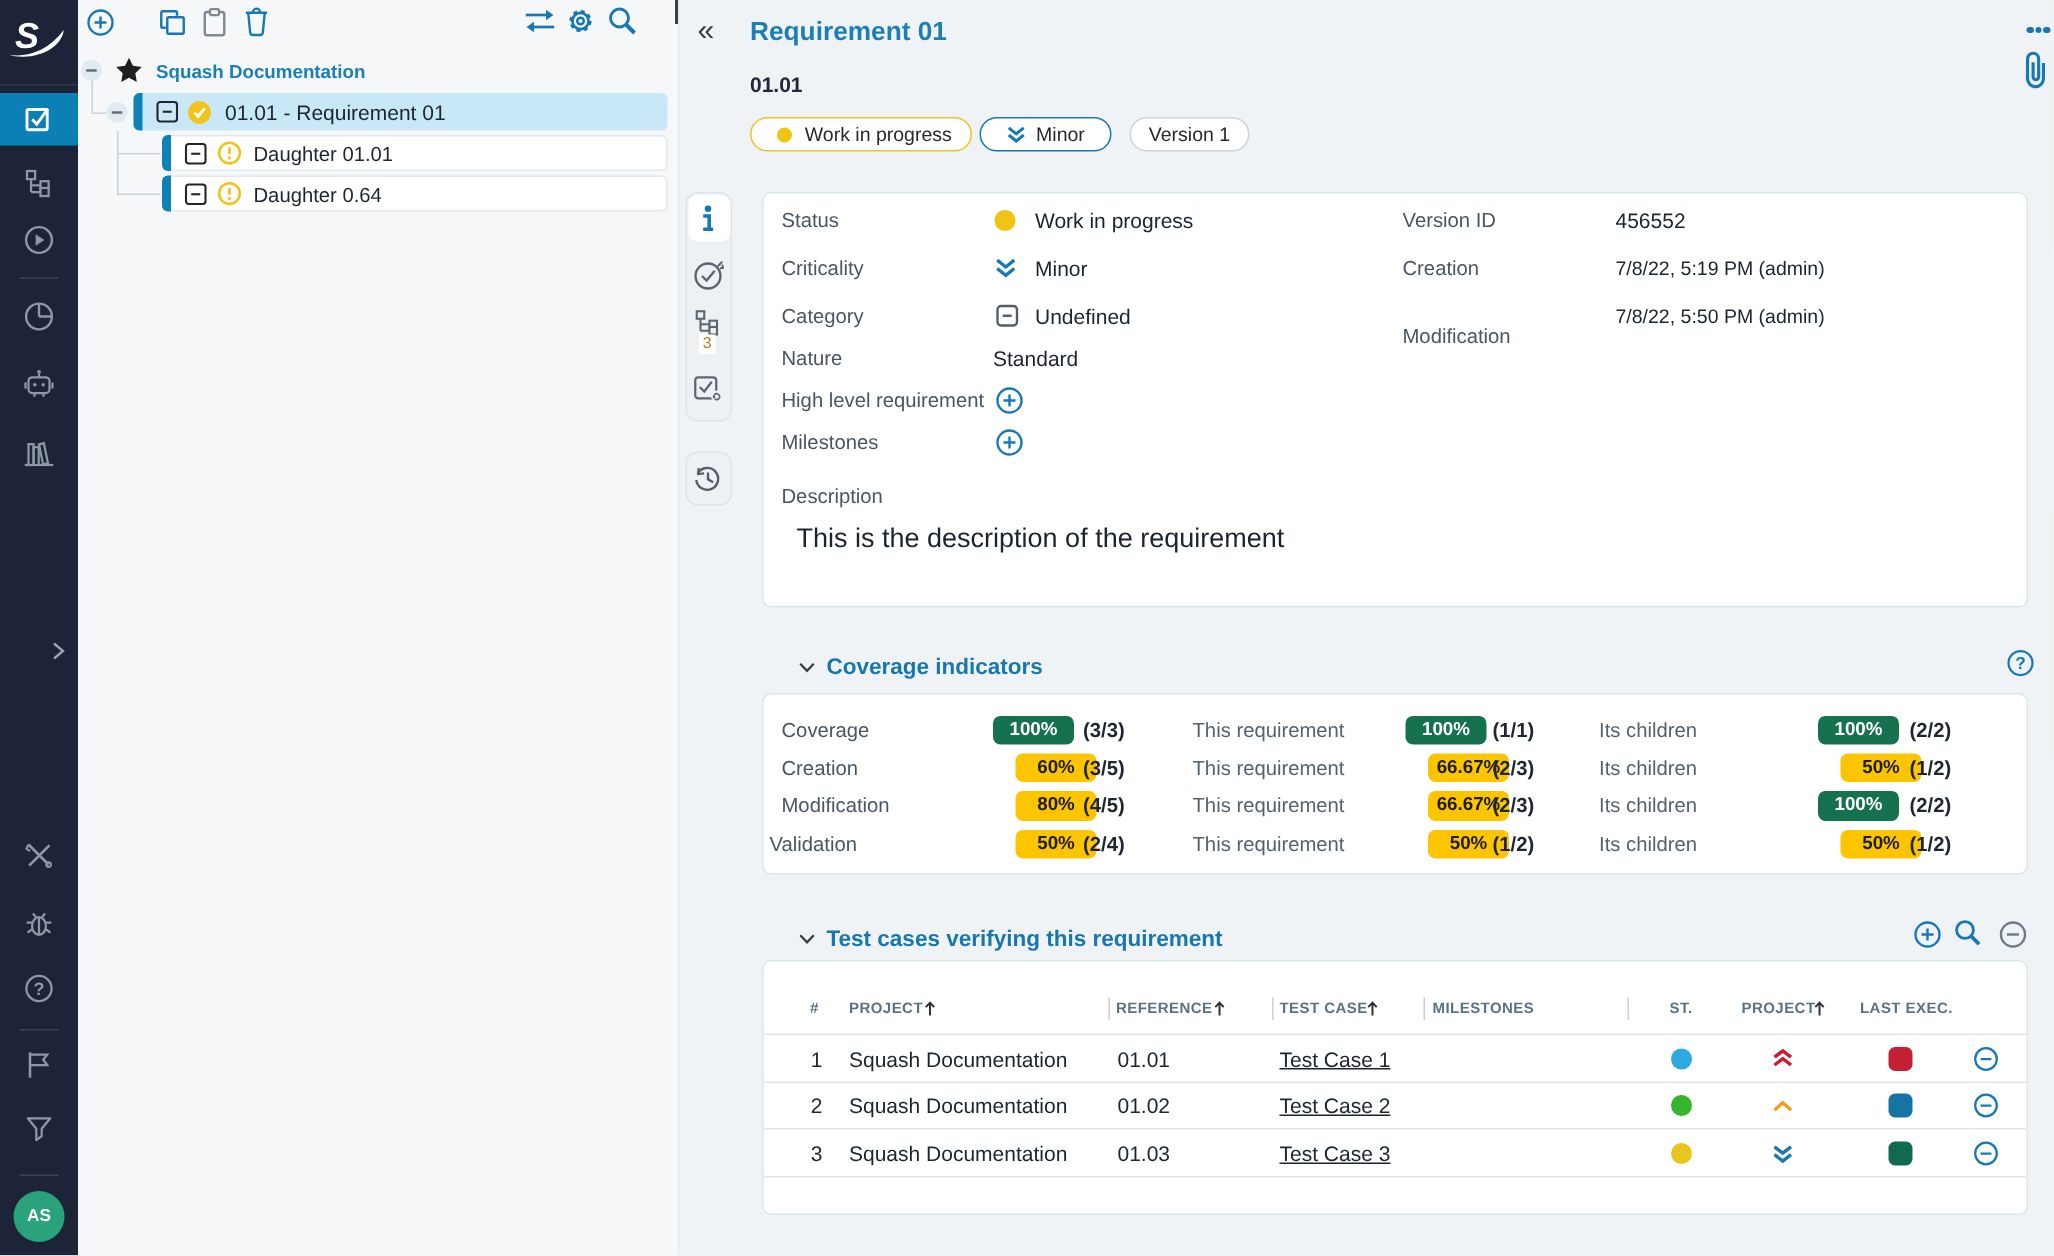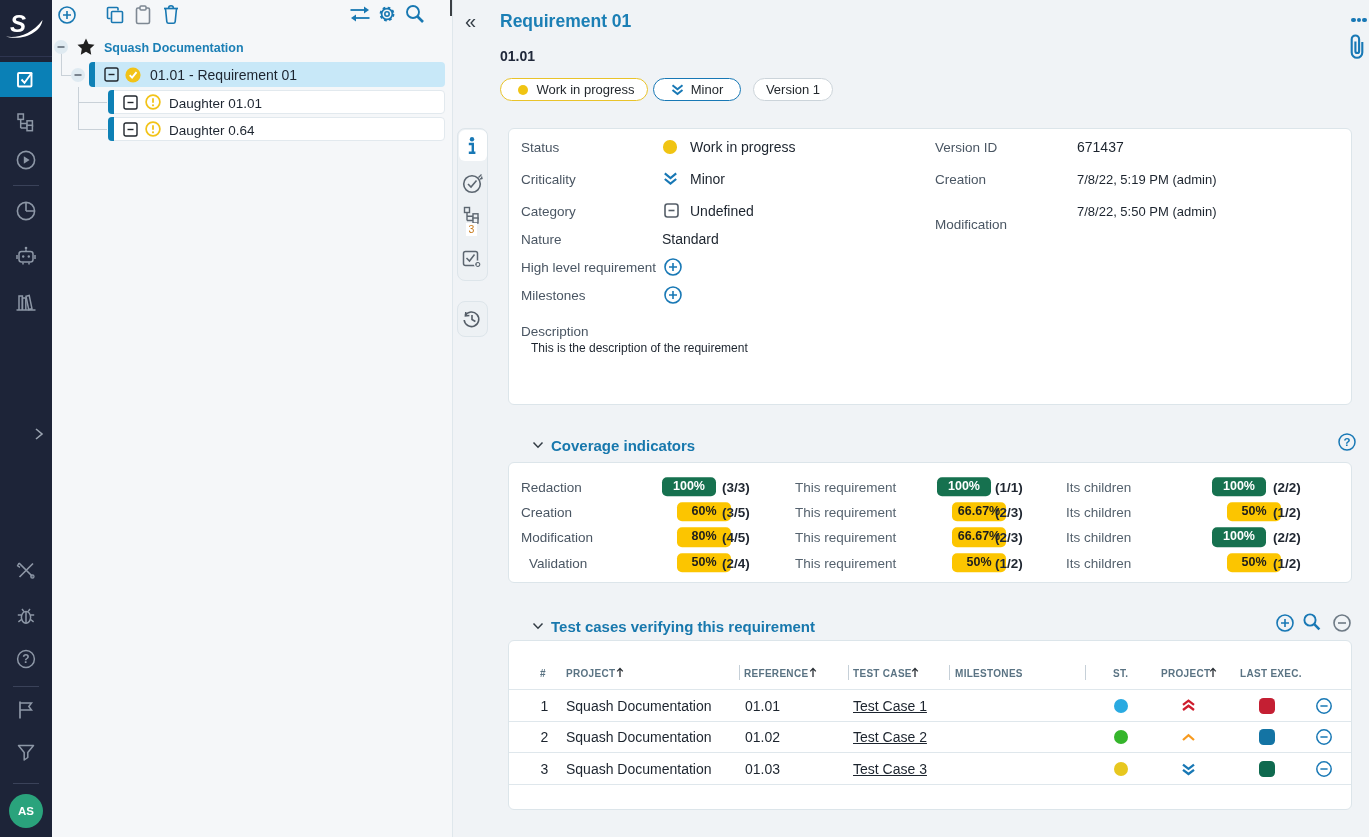--- a/index.html
+++ b/index.html
@@ -299,39 +299,39 @@
    <circle cx="9" cy="9" r="8" fill="none" stroke="#1878b5" stroke-width="1.6"></circle>
    <path d="M9 5 V13 M5 9 H13" stroke="#1878b5" stroke-width="1.6"></path>
  </svg>
  <svg width="18" height="18" style="left:211px;top:285.5px" viewBox="0 0 18 18">
    <circle cx="9" cy="9" r="8" fill="none" stroke="#1878b5" stroke-width="1.6"></circle>
    <path d="M9 5 V13 M5 9 H13" stroke="#1878b5" stroke-width="1.6"></path>
  </svg>
  <div class="lbl" style="left:482px;top:146.5px">Version ID</div>
  <div class="lbl" style="left:482px;top:179px">Creation</div>
  <div class="lbl" style="left:482px;top:224px">Modification</div>
- <div class="val" style="left:624px;top:146.5px">671437</div>
+ <div class="val" style="left:624px;top:146.5px">456552</div>
  <div class="val" style="left:624px;top:179px;font-size:13px">7/8/22, 5:19 PM (admin)</div>
  <div class="val" style="left:624px;top:210.5px;font-size:13px">7/8/22, 5:50 PM (admin)</div>
  <div class="lbl" style="left:68px;top:331px">Description</div>
- <div class="val" style="left:78px;top:348px;font-size:12px">This is the description of the requirement</div>
+ <div class="val" style="left:78px;top:359px;font-size:18px">This is the description of the requirement</div>
 
  <svg width="12" height="8" style="left:79px;top:441px" viewBox="0 0 12 8">
    <path d="M1.5 1.5 L6 6.2 L10.5 1.5" fill="none" stroke="#333c45" stroke-width="1.5"></path>
  </svg>
  <div class="sect" style="left:98px;top:445px">Coverage indicators</div>
  <svg width="18" height="18" style="left:885px;top:432.5px" viewBox="0 0 18 18">
    <circle cx="9" cy="9" r="8" fill="none" stroke="#1878b5" stroke-width="1.5"></circle>
    <text x="9" y="13.2" font-size="11.5" font-weight="bold" fill="#1878b5" text-anchor="middle" font-family="Liberation Sans">?</text>
  </svg>
  <div class="card" style="left:55px;top:462px;width:844px;height:121px"></div>
- <div class="lbl" style="left:68px;top:486.5px">Redaction</div>
+ <div class="lbl" style="left:68px;top:486.5px">Coverage</div>
  <div class="lbl" style="left:68px;top:511.5px">Creation</div>
  <div class="lbl" style="left:68px;top:537px">Modification</div>
- <div class="lbl" style="left:76px;top:562.5px">Validation</div>
+ <div class="lbl" style="left:60px;top:562.5px">Validation</div>
  <div class="cb g" style="left:209px;top:486.5px">100%</div>
       <div class="cnt" style="left:269px;top:486.5px">(3/3)</div>
  <div class="cb y" style="left:209px;top:511.5px">60%</div>
       <div class="cnt" style="left:269px;top:511.5px">(3/5)</div>
  <div class="cb y" style="left:209px;top:537px">80%</div>
       <div class="cnt" style="left:269px;top:537px">(4/5)</div>
  <div class="cb y" style="left:209px;top:562.5px">50%</div>
       <div class="cnt" style="left:269px;top:562.5px">(2/4)</div>
  <div class="gry" style="left:342px;top:486.5px">This requirement</div>
  <div class="gry" style="left:342px;top:511.5px">This requirement</div>

